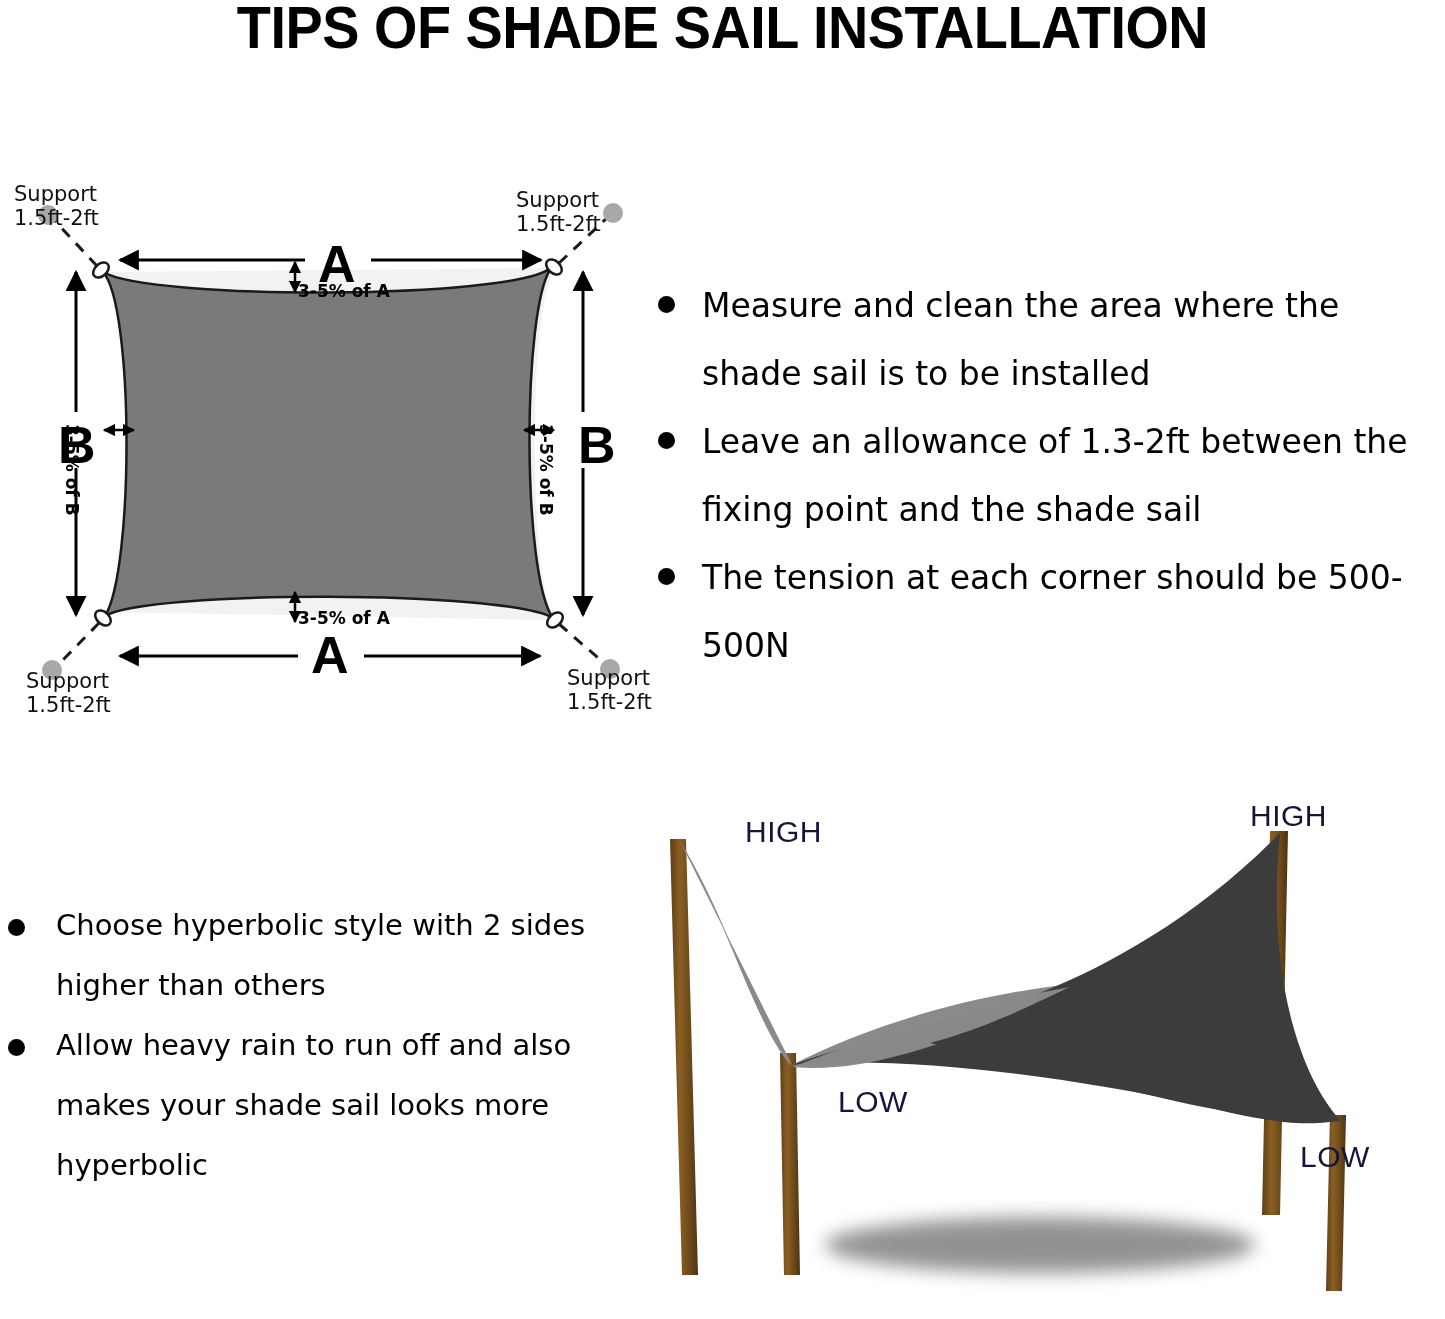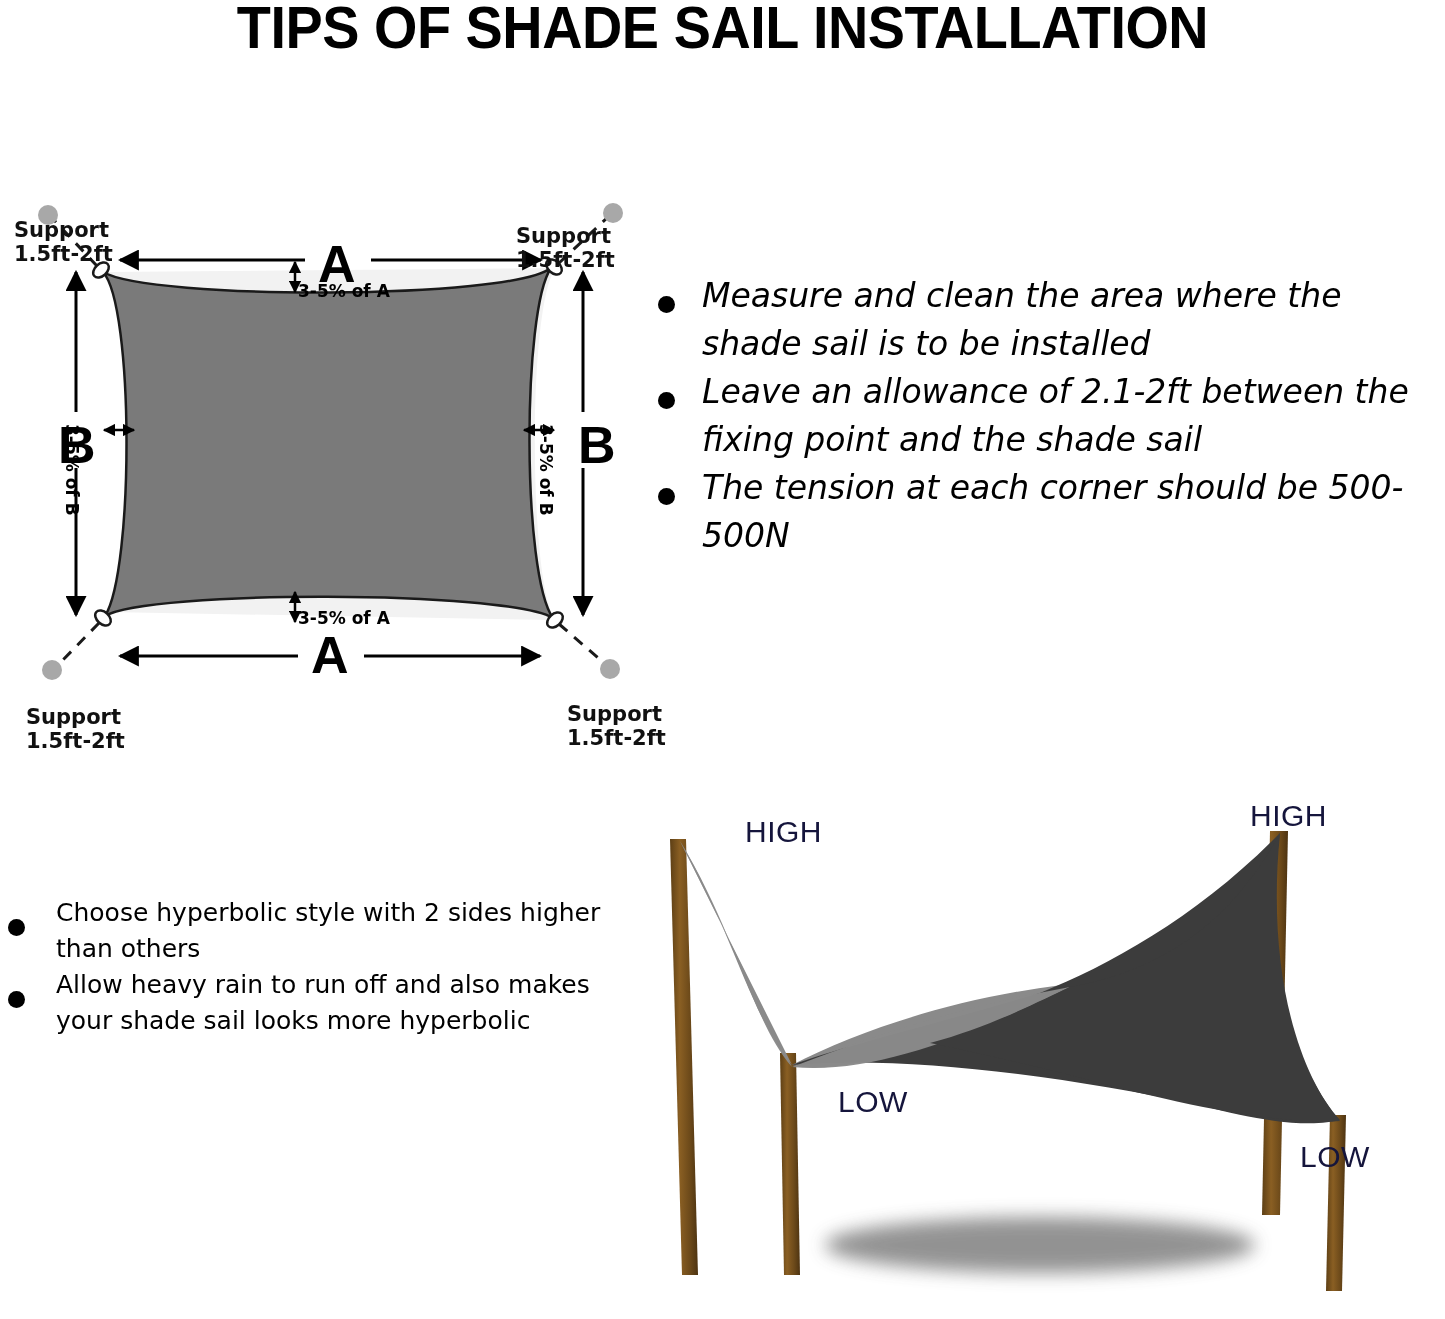--- a/index.html
+++ b/index.html
@@ -41,25 +41,24 @@
     top: 150px;
     width: 660px;
     height: 600px;
   }
   #rect-diagram svg { display: block; }
 
   .support-label {
     position: absolute;
     font-family: "DejaVu Sans", sans-serif;
     font-size: 21px;
-    font-weight: 700;
+    font-weight: 400;
     color: #111111;
     line-height: 1.15;
     white-space: nowrap;
-    margin-top: 36px;
   }
   #support-tl { left: 14px; top: 182px; }
   #support-tr { left: 516px; top: 188px; }
   #support-bl { left: 26px; top: 669px; }
   #support-br { left: 567px; top: 666px; }
 
   .dim-letter {
     position: absolute;
     font-family: "Liberation Sans", "DejaVu Sans", sans-serif;
     font-weight: bold;
@@ -113,37 +112,36 @@
     background: #000000;
   }
 
   #tips-right {
     left: 646px;
     top: 272px;
     width: 800px;
   }
   #tips-right .bullet-item {
     font-size: 33px;
-    line-height: 48px;
+    line-height: 68px;
     margin-bottom: 0;
-    font-style: italic;
   }
   #tips-right .bullet-item::before {
     width: 17px; height: 17px;
     left: 12px; top: 24px;
   }
 
   #tips-bottom {
     left: 0px;
     top: 895px;
     width: 630px;
   }
   #tips-bottom .bullet-item {
-    font-size: 25px;
-    line-height: 36px;
+    font-size: 29px;
+    line-height: 60px;
   }
   #tips-bottom .bullet-item::before {
     width: 17px; height: 17px;
     left: 8px; top: 24px;
   }
 
   
   #hyper-diagram {
     position: absolute;
     left: 640px;
@@ -251,21 +249,21 @@
 <div class="dim-letter" id="letter-b-left">B</div>
 <div class="dim-letter" id="letter-b-right">B</div>
 
 <div class="sag-label" id="sag-top">3-5% of A</div>
 <div class="sag-label" id="sag-bot">3-5% of A</div>
 <div class="sag-label" id="sag-left">3-5% of B</div>
 <div class="sag-label" id="sag-right">3-5% of B</div>
 
 <ul class="bullet-list" id="tips-right">
   <li class="bullet-item">Measure and clean the area where the shade sail is to be installed</li>
-  <li class="bullet-item">Leave an allowance of 2.1-2ft between the fixing point and the shade sail</li>
+  <li class="bullet-item">Leave an allowance of 1.3-2ft between the fixing point and the shade sail</li>
   <li class="bullet-item">The tension at each corner should be 500-500N</li>
 </ul>
 
 <ul class="bullet-list" id="tips-bottom">
   <li class="bullet-item">Choose hyperbolic style with 2 sides higher than others</li>
   <li class="bullet-item">Allow heavy rain to run off and also makes your shade sail looks more hyperbolic</li>
 </ul>
 
 <div id="hyper-diagram">
   <svg width="805" height="544" viewBox="0 0 805 544">

